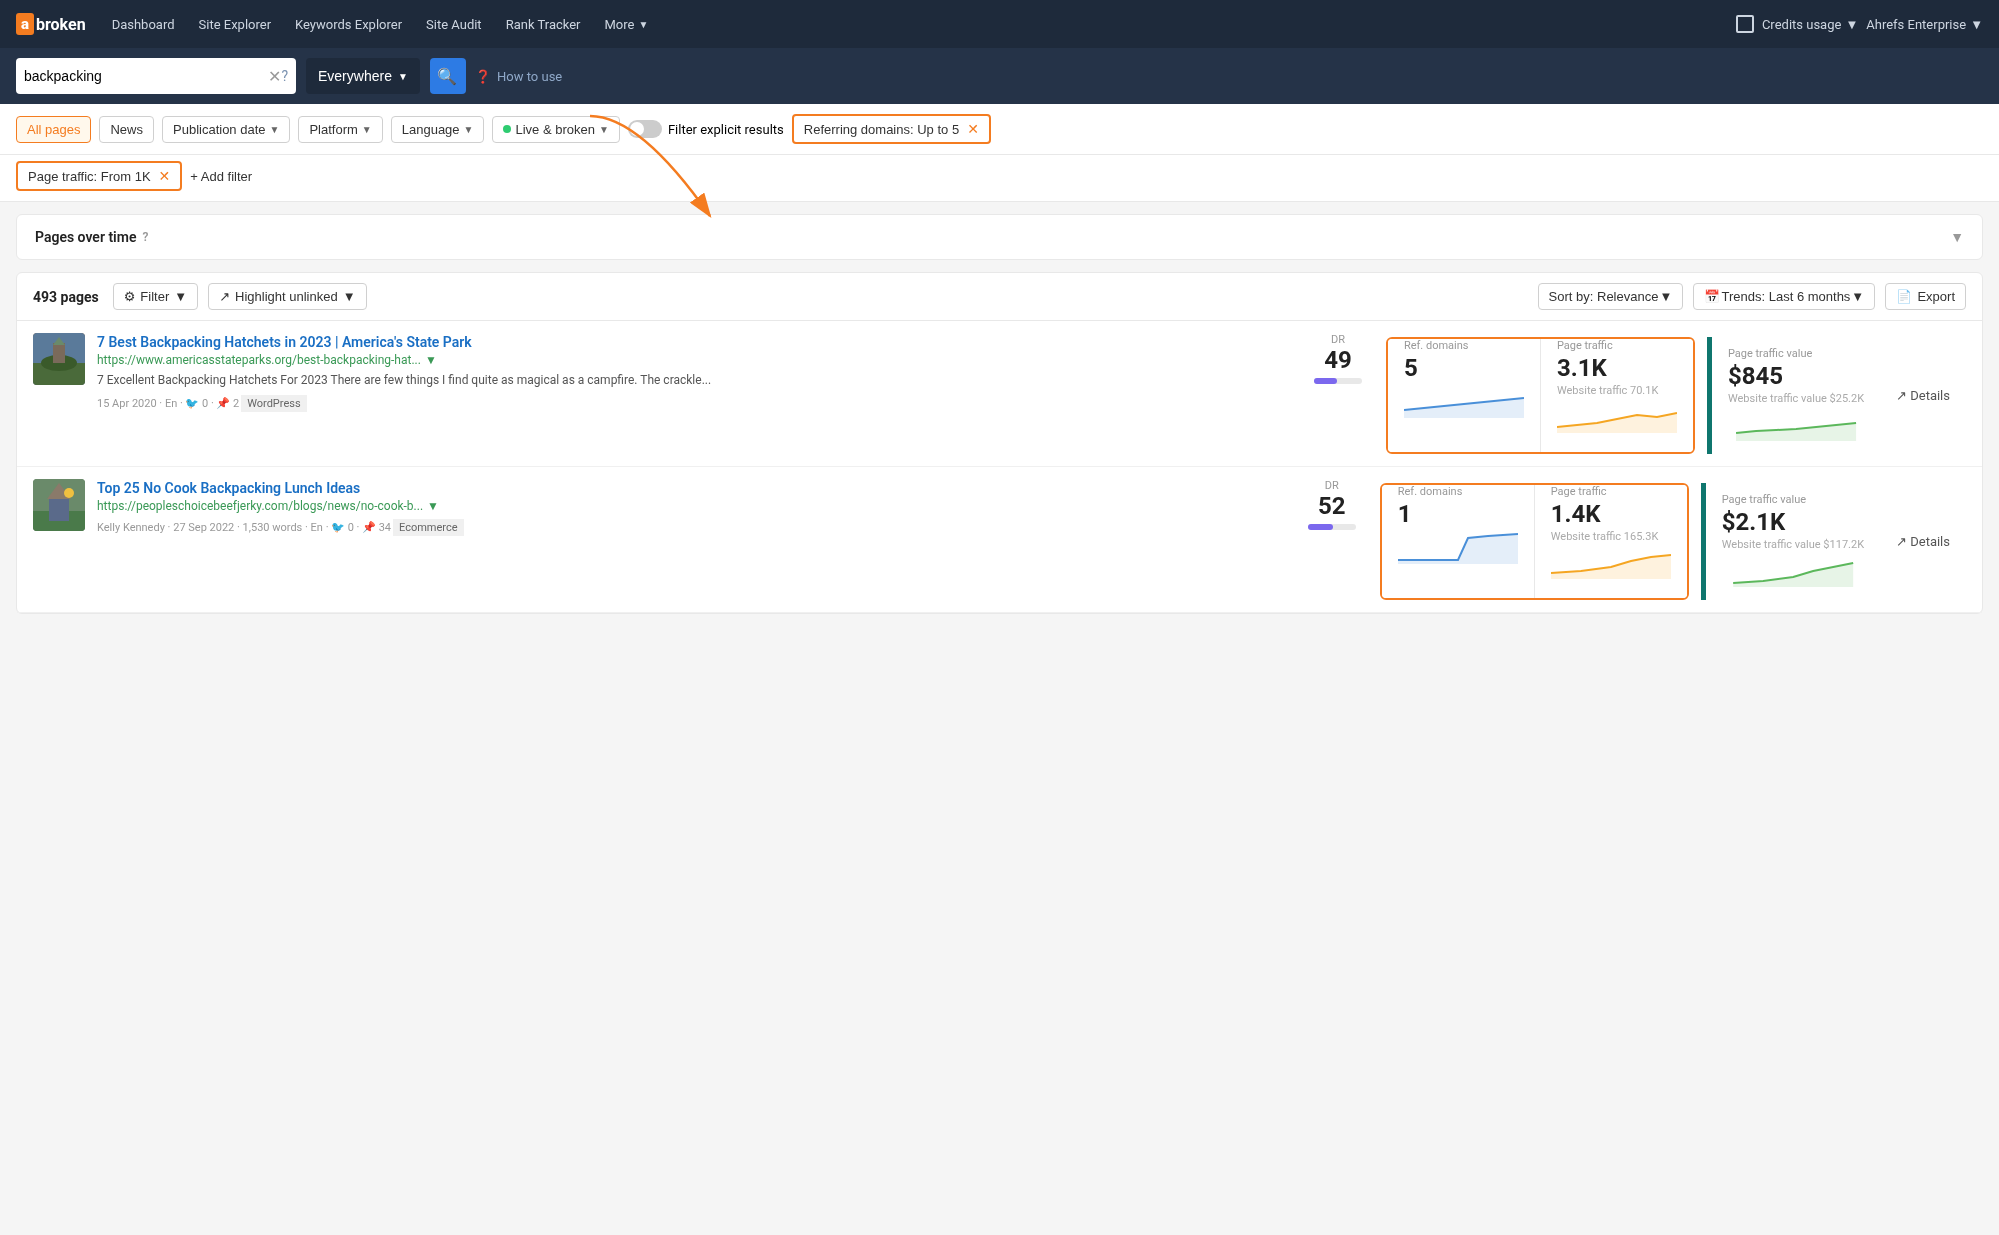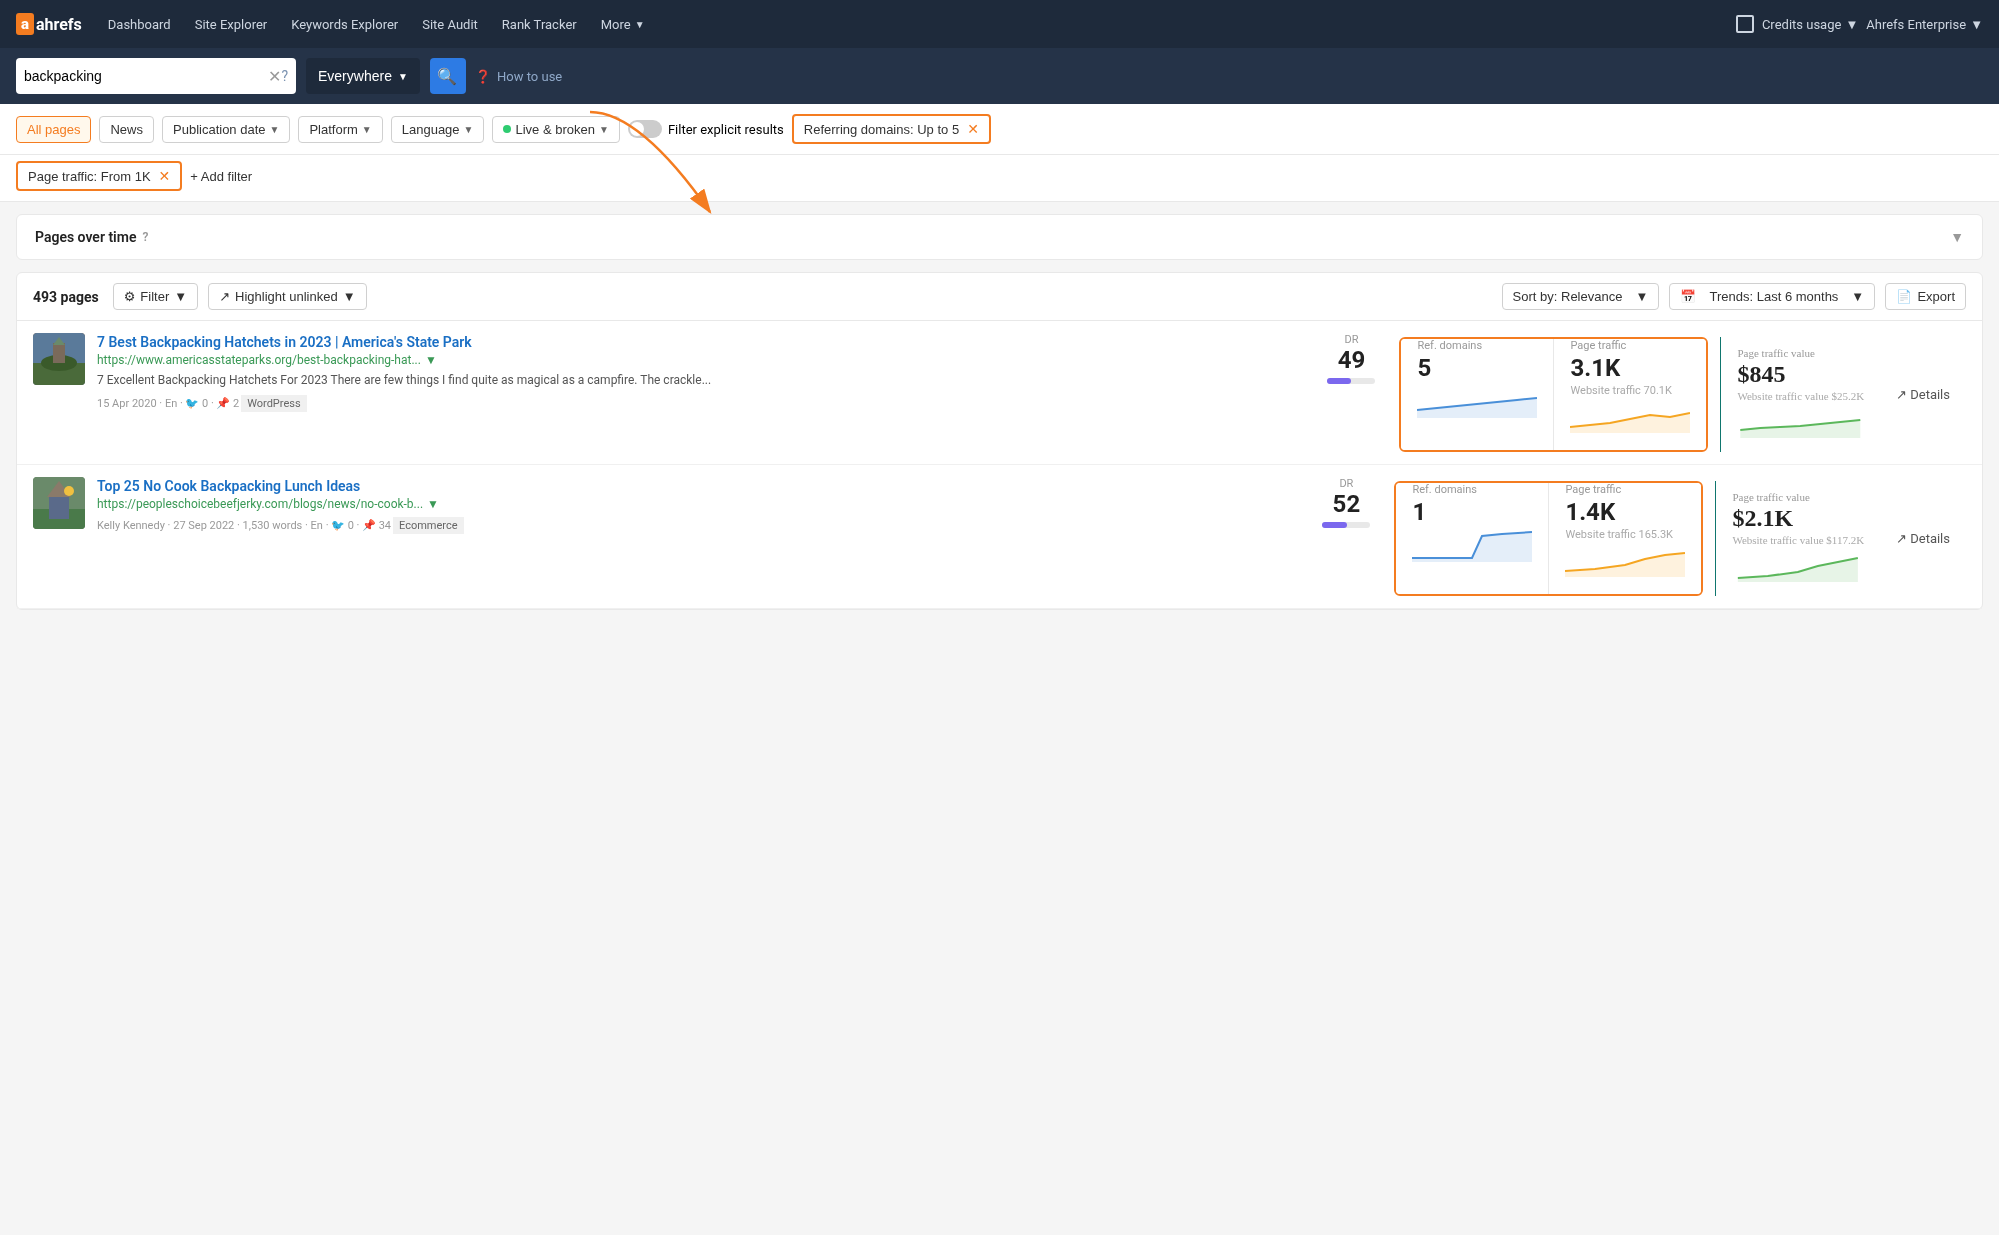--- a/index.html
+++ b/index.html
@@ -54,21 +54,21 @@
     
     .tabs { display: flex; border-bottom: 1px solid #e8e8e8; padding: 0 16px; gap: 0; }
     .tab { padding: 12px 16px; font-size: 13px; color: #666; cursor: pointer; border-bottom: 2px solid transparent; margin-bottom: -1px; }
     .tab.active { color: #222; font-weight: 600; border-bottom: 2px solid #222; }
 
     
     .toolbar { display: flex; align-items: center; padding: 10px 16px; gap: 10px; border-bottom: 1px solid #e8e8e8; }
     .page-count { font-weight: 700; font-size: 14px; color: #222; margin-right: 4px; }
     .toolbar-btn { border: 1px solid #d0d0d0; border-radius: 4px; background: white; padding: 5px 10px; font-size: 13px; cursor: pointer; display: flex; align-items: center; gap: 5px; color: #333; }
     .toolbar-spacer { flex: 1; }
-    .sort-btn { border: 1px solid #d0d0d0; border-radius: 4px; background: white; padding: 5px 10px; font-size: 13px; cursor: pointer; display: flex; align-items: center; gap: 13px; color: #333; }
+    .sort-btn { border: 1px solid #d0d0d0; border-radius: 4px; background: white; padding: 5px 10px; font-size: 13px; cursor: pointer; display: flex; align-items: center; gap: 1px; color: #333; }
     .export-btn { border: 1px solid #d0d0d0; border-radius: 4px; background: white; padding: 5px 10px; font-size: 13px; cursor: pointer; display: flex; align-items: center; gap: 5px; color: #333; }
 
     
     .result-row { display: flex; align-items: stretch; border-bottom: 1px solid #f0f0f0; padding: 12px 16px; gap: 12px; }
     .thumb-placeholder { width: 52px; height: 52px; border-radius: 4px; flex-shrink: 0; }
     .result-main { flex: 1; min-width: 0; }
     .result-title { color: #1a6fc4; font-size: 14px; font-weight: 600; text-decoration: none; cursor: pointer; line-height: 1.3; }
     .result-url { color: #3a9956; font-size: 12px; margin-top: 2px; cursor: pointer; display: flex; align-items: center; gap: 4px; }
     .result-desc { color: #555; font-size: 12px; margin-top: 4px; line-height: 1.5; }
     .result-meta { color: #999; font-size: 11px; margin-top: 6px; display: flex; align-items: center; gap: 2px; flex-wrap: wrap; }
@@ -82,33 +82,33 @@
     
     .metrics-group { display: flex; gap: 0; border: 2px solid #f47c20; border-radius: 6px; overflow: hidden; }
     .metric-cell { padding: 0 16px; min-width: 130px; border-right: 1px solid #e8e8e8; background: white; }
     .metric-cell:last-child { border-right: none; }
     .metric-label { color: #999; font-size: 11px; margin-bottom: 2px; }
     .metric-value { font-size: 24px; font-weight: 700; color: #222; }
     .metric-sub { color: #aaa; font-size: 11px; margin-top: 2px; }
 
     
     .metrics-right { display: flex; gap: 0; }
-    .metric-cell-plain { padding: 10px 16px; min-width: 130px; border-left: 1px solid #0f766e; background: white; font-family: Liberation Serif, serif; }
+    .metric-cell-plain { padding: 10px 16px; min-width: 130px; border-left: 5px solid #0f766e; background: white; }
     .details-col { padding: 10px 16px; display: flex; align-items: center; color: #555; font-size: 13px; cursor: pointer; }
 
     
     svg.mini-chart { width: 100%; height: 36px; }
   </style>
 </head>
 <body>
 
 <nav class="top-nav">
   <div class="logo">
     <span class="logo-icon">a</span>
-    <span class="logo-text">ahrefs</span>
+    <span class="logo-text">broken</span>
   </div>
   <span class="nav-link">Dashboard</span>
   <span class="nav-link">Site Explorer</span>
   <span class="nav-link">Keywords Explorer</span>
   <span class="nav-link">Site Audit</span>
   <span class="nav-link">Rank Tracker</span>
   <span class="nav-link">
       <span>More</span> 
       <span class="caret">▼</span>
     </span>

